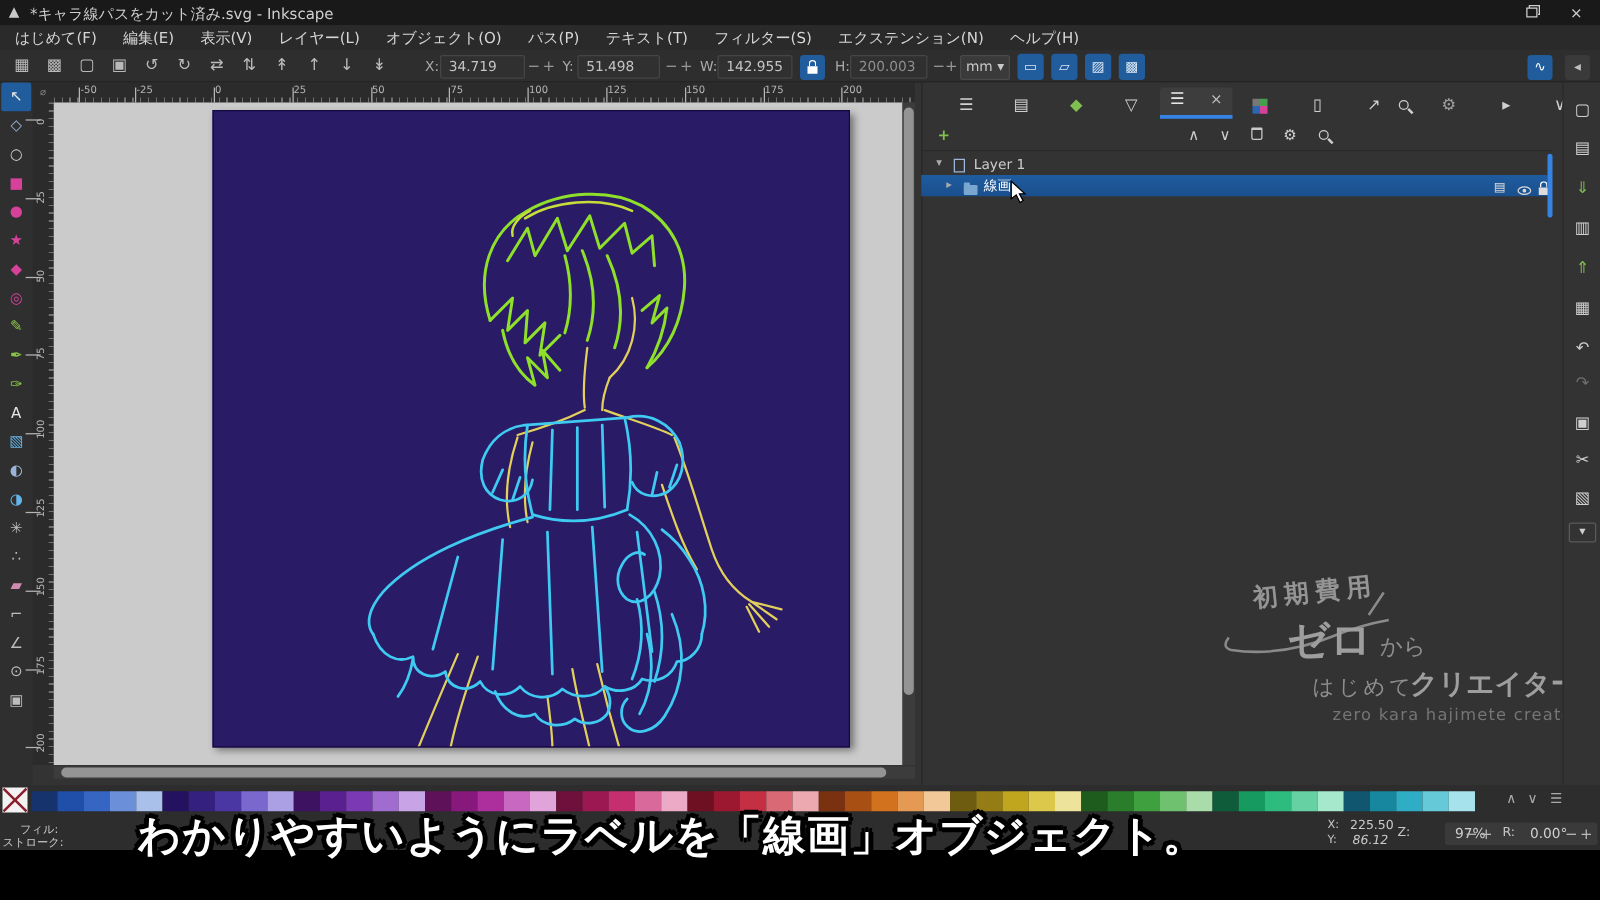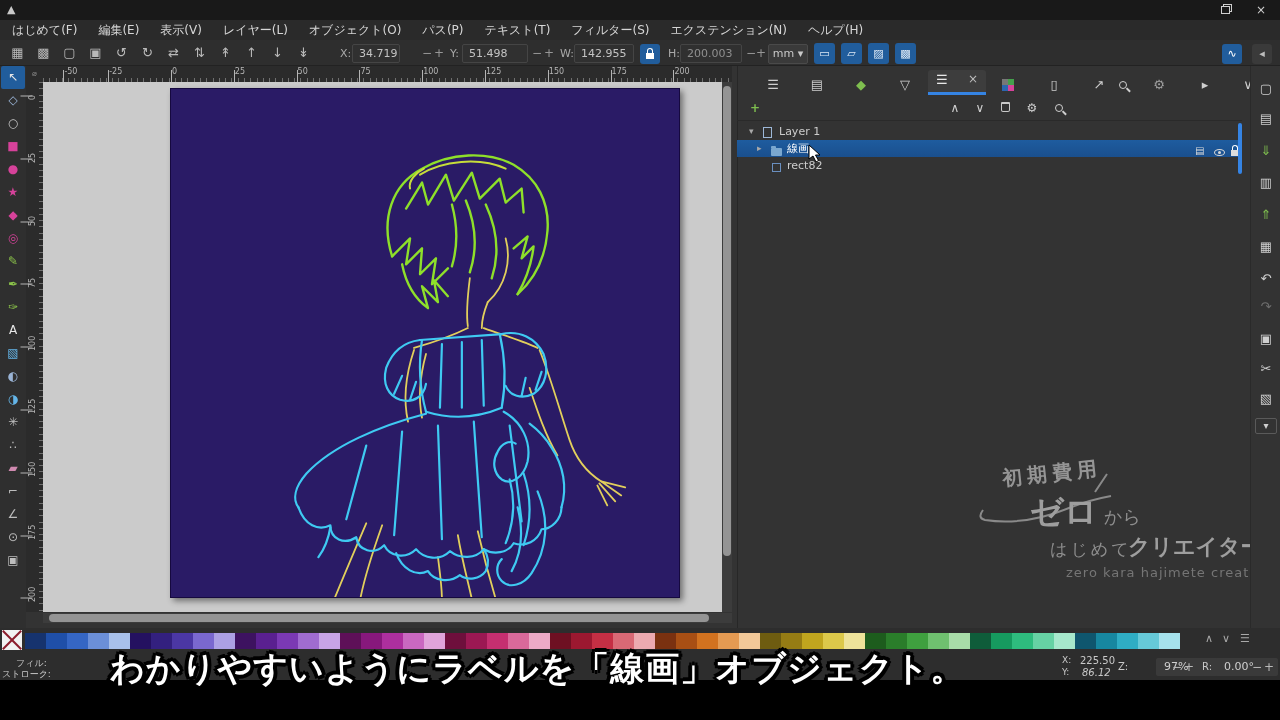--- a/index.html
+++ b/index.html
@@ -114,20 +114,21 @@
   
   #cursor1{left:808px;top:144px;width:14px;height:20px;z-index:40;}
 </style>
 </head>
 <body>
 
 <div id="app">
 
   <div class="abs" id="titlebar">
     <span class="logo">▲</span>
+    <span class="t">*キャラ線パスをカット済み.svg - Inkscape</span>
     <span class="winbtn" id="btn-restore" style="left:1212px;"><span></span></span>
     <span class="winbtn" style="left:1248px;">×</span>
   </div>
 
   <div class="abs" id="menubar">
       <span class="menu-item">はじめて(F)</span>
       <span class="menu-item">編集(E)</span>
       <span class="menu-item">表示(V)</span>
       <span class="menu-item">レイヤー(L)</span>
       <span class="menu-item">オブジェクト(O)</span>
@@ -147,21 +148,21 @@
         <button class="tbtn">↺</button>
         <button class="tbtn">↻</button>
         <button class="tbtn">⇄</button>
         <button class="tbtn">⇅</button>
         <button class="tbtn">↟</button>
         <button class="tbtn">↑</button>
         <button class="tbtn">↓</button>
         <button class="tbtn">↡</button>
       </div>
     <span class="lbl" style="left:340px;">X:</span>
-    <span class="field" style="left:352px;width:48px;">34.719</span>
+    <span class="field" style="left:352px;width:68px;">34.719</span>
     <span class="spin" style="left:422px;">−</span>
     <span class="spin" style="left:434px;">+</span>
     <span class="lbl" style="left:450px;">Y:</span>
     <span class="field" style="left:462px;width:66px;">51.498</span>
     <span class="spin" style="left:532px;">−</span>
     <span class="spin" style="left:544px;">+</span>
     <span class="lbl" style="left:560px;">W:</span>
     <span class="field" style="left:574px;width:60px;">142.955</span>
 
     <div class="bluebtn" style="left:640px;"><span class="icn-lock"></span></div>
@@ -314,24 +315,20 @@
     <span class="rowbadge" style="left:26px;"><span class="i-page"></span></span>
     <span class="lab" style="left:42px;">Layer 1</span>
   </div>
   <div class="lrow selected" style="top:140px;">
     <span class="tri" style="left:20px;">▸</span>
     <span class="rowbadge" style="left:34px;top:4px;"><span class="i-folder"></span></span>
     <span class="lab" style="left:50px;">線画</span>
     <span class="rowbadge" style="left:458px;top:2px;font-size:10px;color:#ddd;">▤</span>
     <span class="rowbadge" style="left:477px;top:4px;"><span class="i-eye"></span></span>
     <span class="rowbadge" style="left:494px;top:4px;"><span class="icn-lock" style="margin-top:4px;background:#ddd;"></span></span>
-  </div>
-  <div class="lrow" style="top:157px;">
-    <span class="rowbadge" style="left:35px;top:3px;"><span class="i-sq"></span></span>
-    <span class="lab" style="left:50px;">rect82</span>
   </div>
   <div id="layers-scrollbar"></div>
 
   <svg class="abs" id="cursor1" viewBox="0 0 14 20">
     <polygon points="1,1 1,15 5,12 8,18 10.5,16.5 7.5,11 12,11" fill="#fff" stroke="#000" stroke-width="1"></polygon>
   </svg>
 
   <div id="watermark">
     <svg class="abs" style="left:975px;top:448px;" width="150" height="90" viewBox="0 0 150 90">
       <path d="M8,62 q-6,8 2,10 q40,6 84,-12 q20,-8 42,-12 M120,44 l12,-18" fill="none" stroke="#8a8a8a" stroke-width="2"></path>

